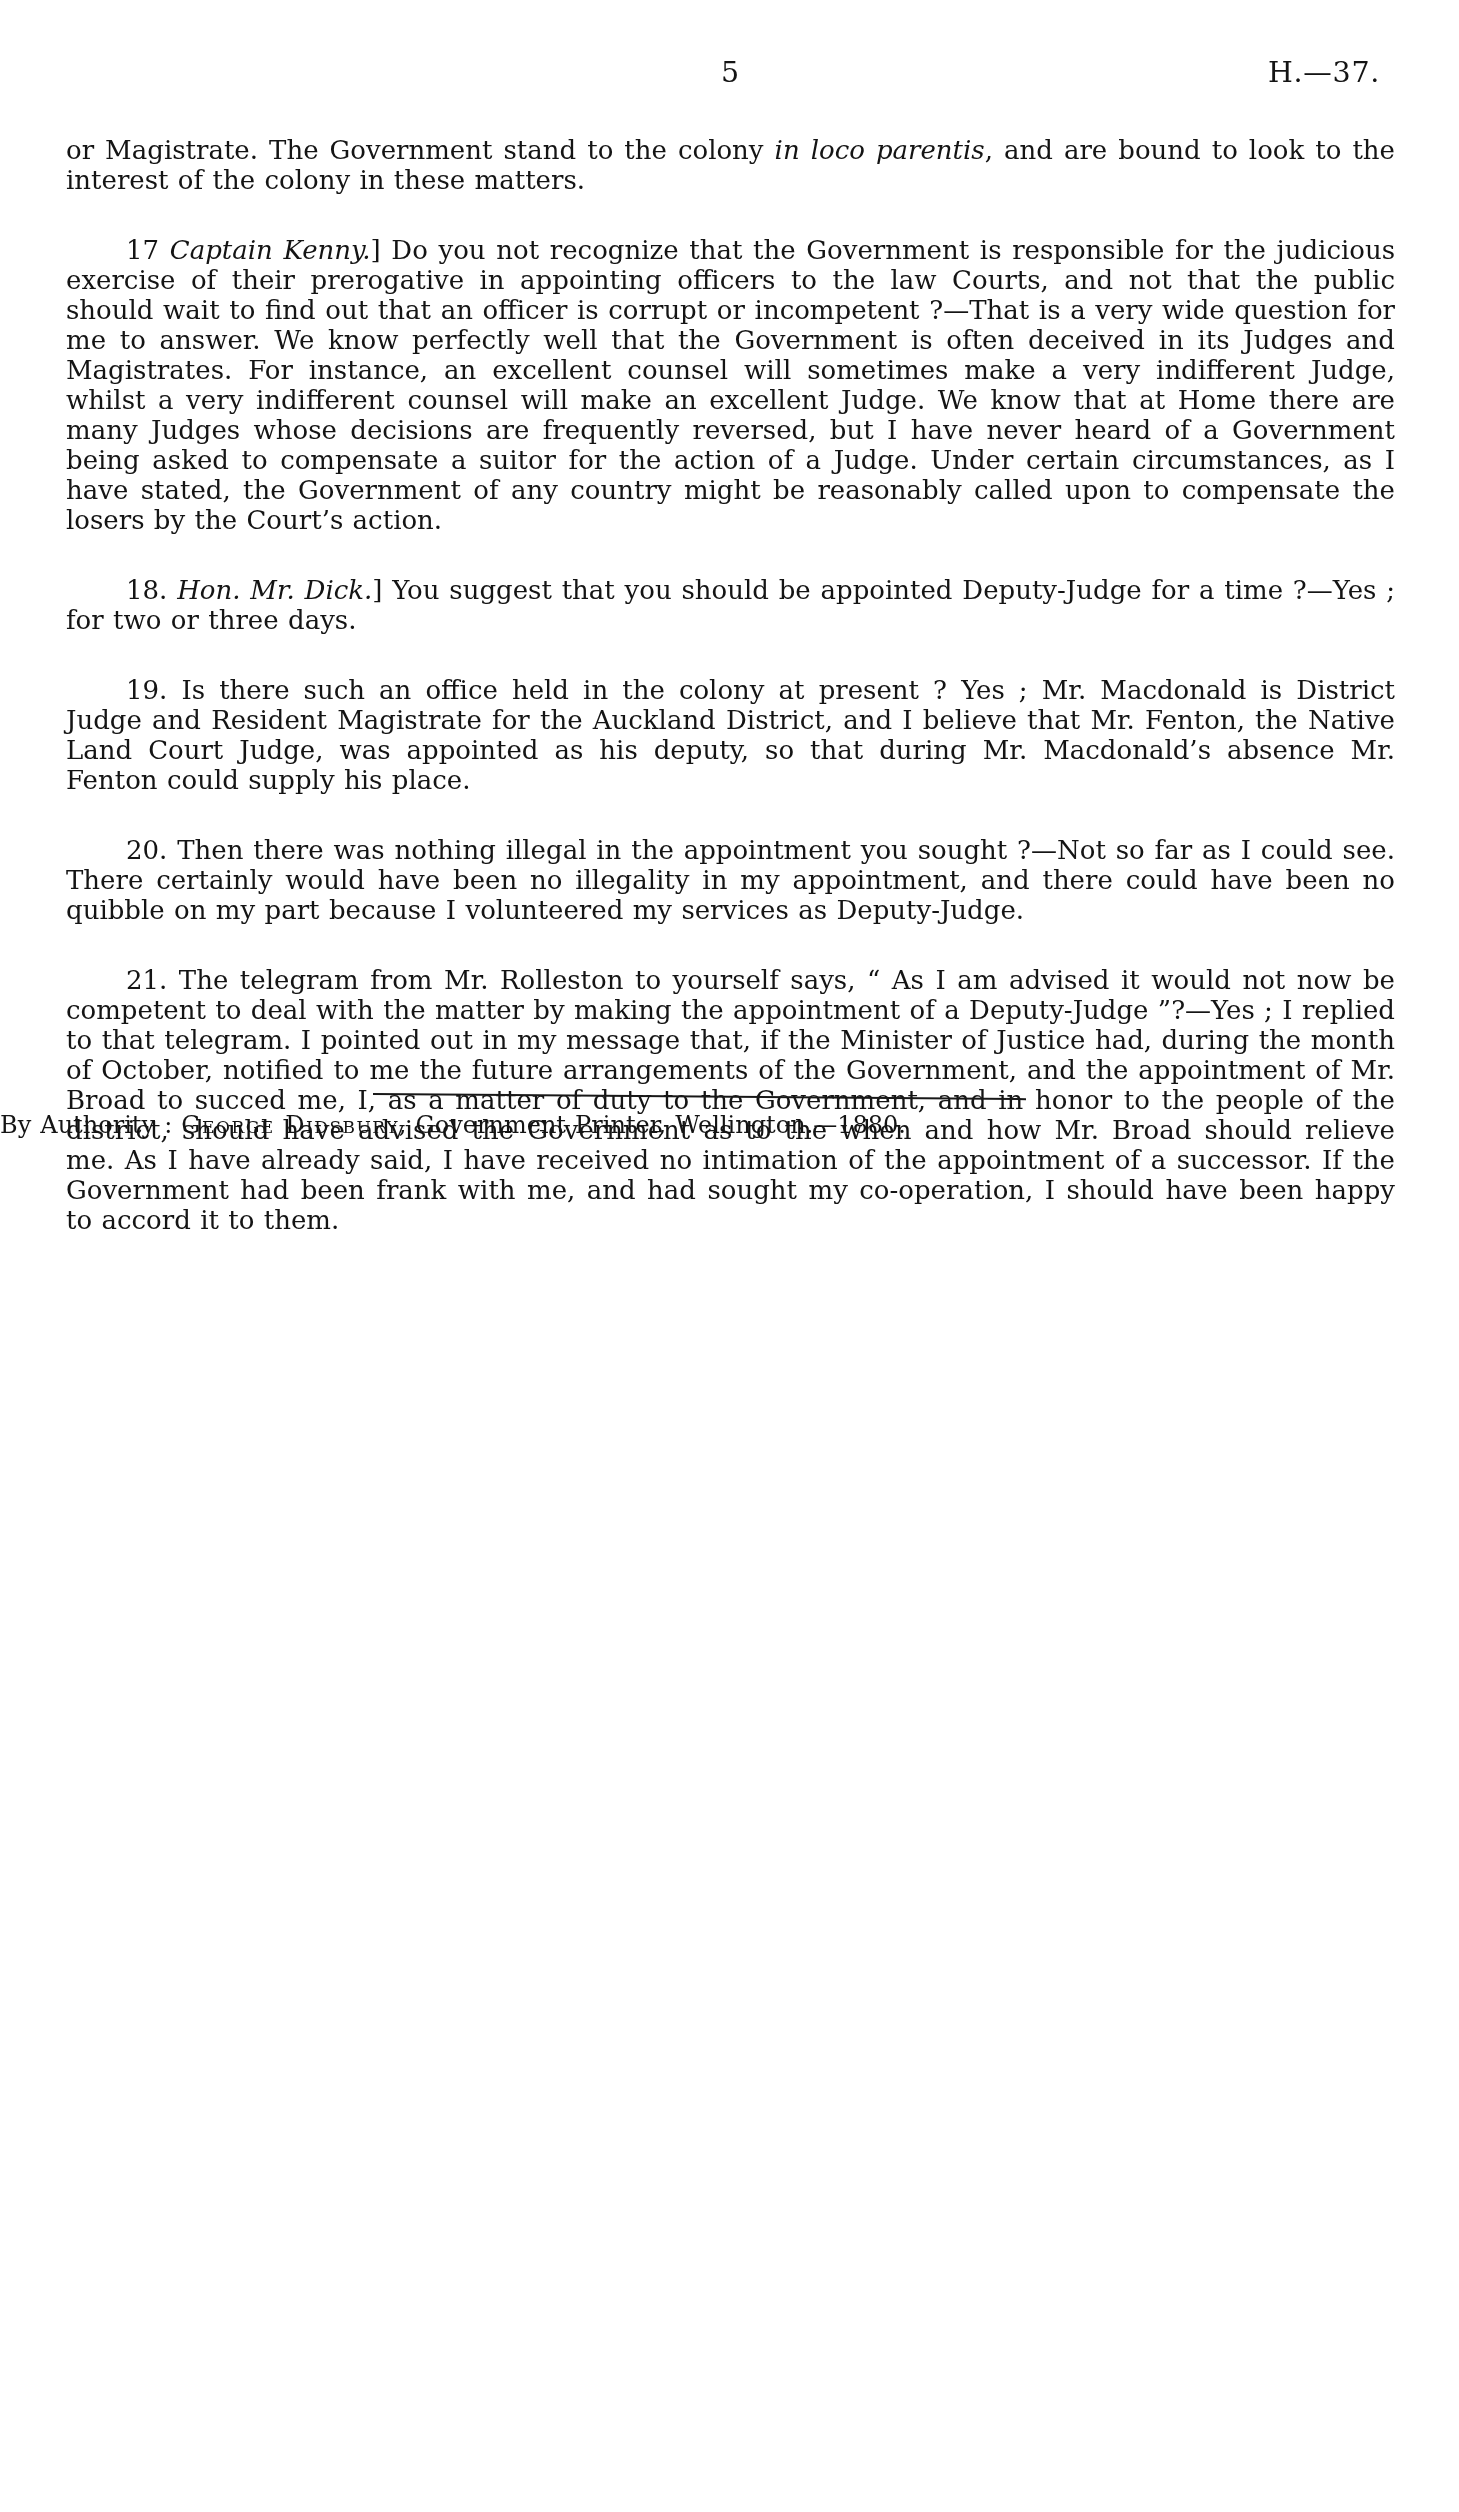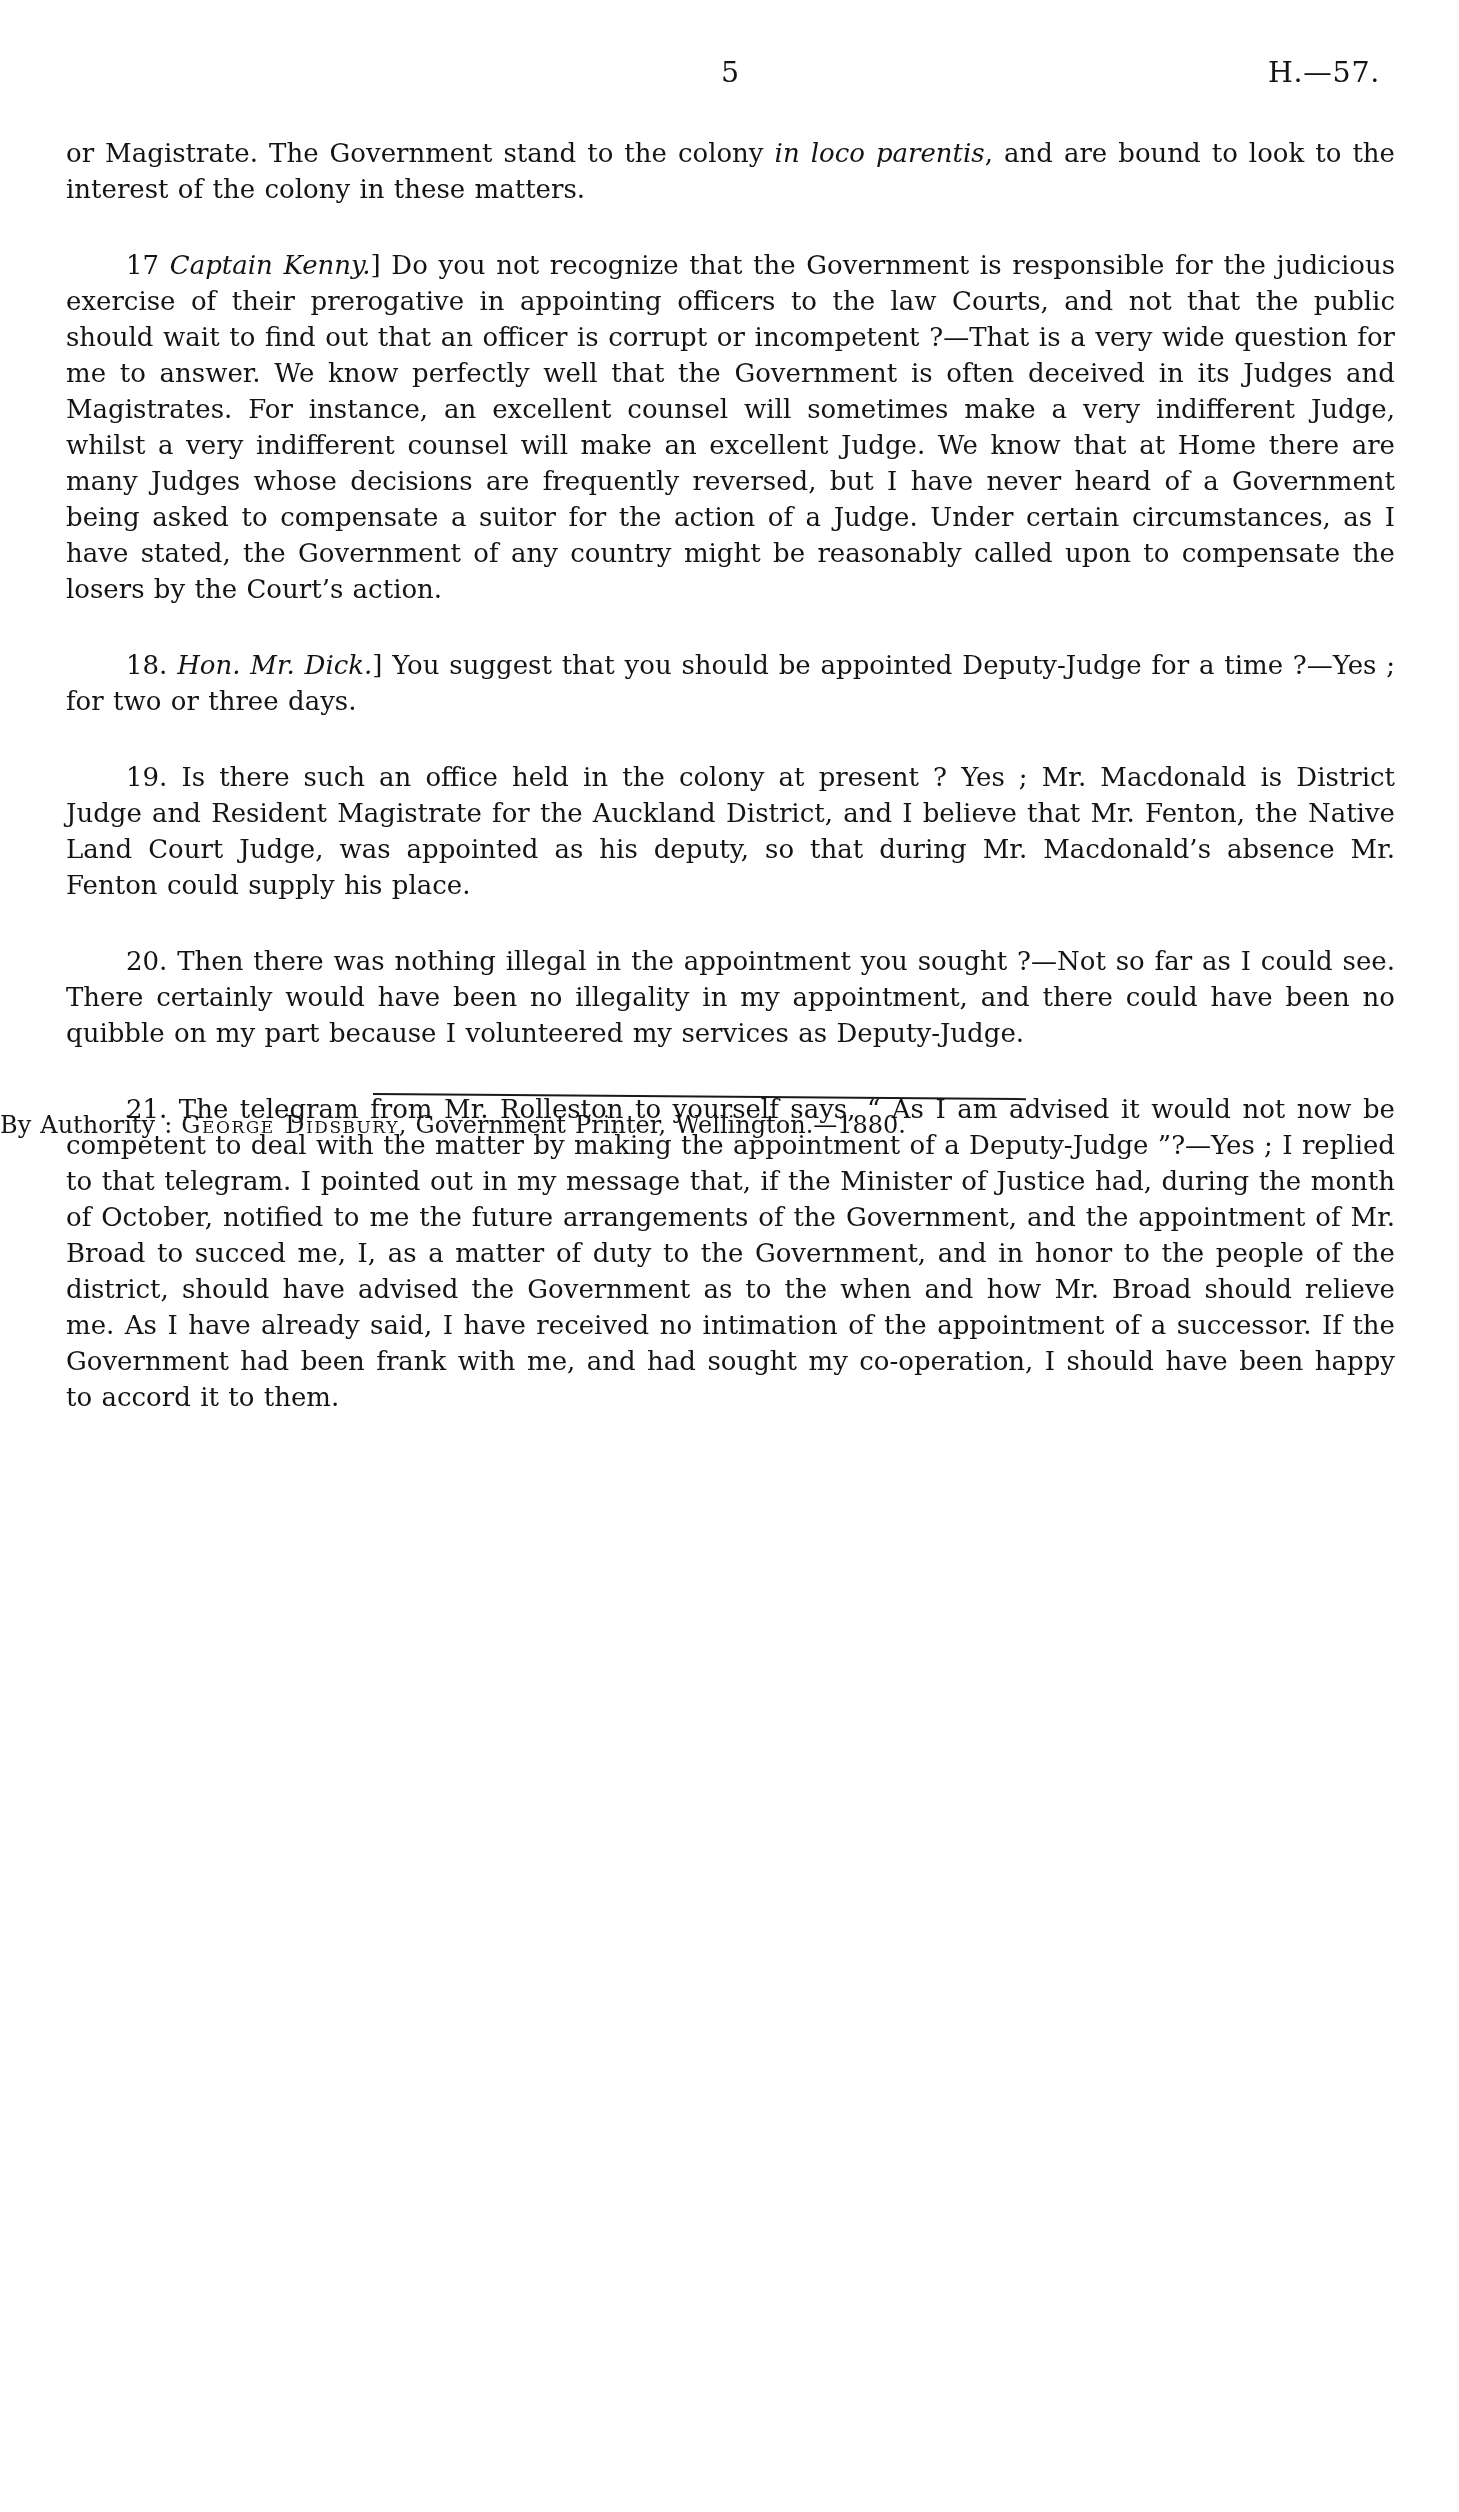--- a/index.html
+++ b/index.html
@@ -38,21 +38,21 @@
     right: 80px;
     letter-spacing: 0.7px;
   }
   
   .body-text {
     position: absolute;
     top: 135px;
     left: 66px;
     width: 1329px;
     font-size: 26px;
-    line-height: 36px;
+    line-height: 30px;
     text-align: justify;
     word-spacing: 1.1px;
   }
   .body-text p {
     margin: 0;
     padding: 0;
   }
   .body-text p.indent {
     text-indent: 60px;
     margin-top: 40px;
@@ -85,21 +85,21 @@
     letter-spacing: 1.5px;
   }
 </style>
 </head>
 <body>
 
 <div class="page">
 
   <div class="running-head">
     <span class="page-number">5</span>
-    <span class="doc-ref">H.—57.</span>
+    <span class="doc-ref">H.—37.</span>
   </div>
 
   <div class="body-text">
       <p class=""><span>or Magistrate.  The Government stand to the colony </span><span class="italic">in loco parentis</span><span>, and are bound to look to the interest of the colony in these matters.</span></p>
       <p class="indent"><span>17 </span><span class="italic">Captain Kenny.</span><span>]  Do you not recognize that the Government is responsible for the judicious exercise of their prerogative in appointing officers to the law Courts, and not that the public should wait to find out that an officer is corrupt or incompetent ?—That is a very wide question for me to answer.  We know perfectly well that the Government is often deceived in its Judges and Magistrates.  For instance, an excellent counsel will sometimes make a very indifferent Judge, whilst a very indifferent counsel will make an excellent Judge.  We know that at Home there are many Judges whose decisions are frequently reversed, but I have never heard of a Government being asked to compensate a suitor for the action of a Judge.  Under certain circumstances, as I have stated, the Government of any country might be reasonably called upon to compensate the losers by the Court’s action.</span></p>
       <p class="indent"><span>18. </span><span class="italic">Hon. Mr. Dick.</span><span>]  You suggest that you should be appointed Deputy-Judge for a time ?—Yes ; for two or three days.</span></p>
       <p class="indent"><span>19. Is there such an office held in the colony at present ?  Yes ; Mr. Macdonald is District Judge and Resident Magistrate for the Auckland District, and I believe that Mr. Fenton, the Native Land Court Judge, was appointed as his deputy, so that during Mr. Macdonald’s absence Mr. Fenton could supply his place.</span></p>
       <p class="indent"><span>20. Then there was nothing illegal in the appointment you sought ?—Not so far as I could see.  There certainly would have been no illegality in my appointment, and there could have been no quibble on my part because I volunteered my services as Deputy-Judge.</span></p>
       <p class="indent"><span>21. The telegram from Mr. Rolleston to yourself says, “ As I am advised it would not now be competent to deal with the matter by making the appointment of a Deputy-Judge ”?—Yes ; I replied to that telegram.  I pointed out in my message that, if the Minister of Justice had, during the month of October, notified to me the future arrangements of the Government, and the appointment of Mr. Broad to succed me, I, as a matter of duty to the Government, and in honor to the people of the district, should have advised the Government as to the when and how Mr. Broad should relieve me.  As I have already said, I have received no intimation of the appointment of a successor.  If the Government had been frank with me, and had sought my co-operation, I should have been happy to accord it to them.</span></p>
     </div>

